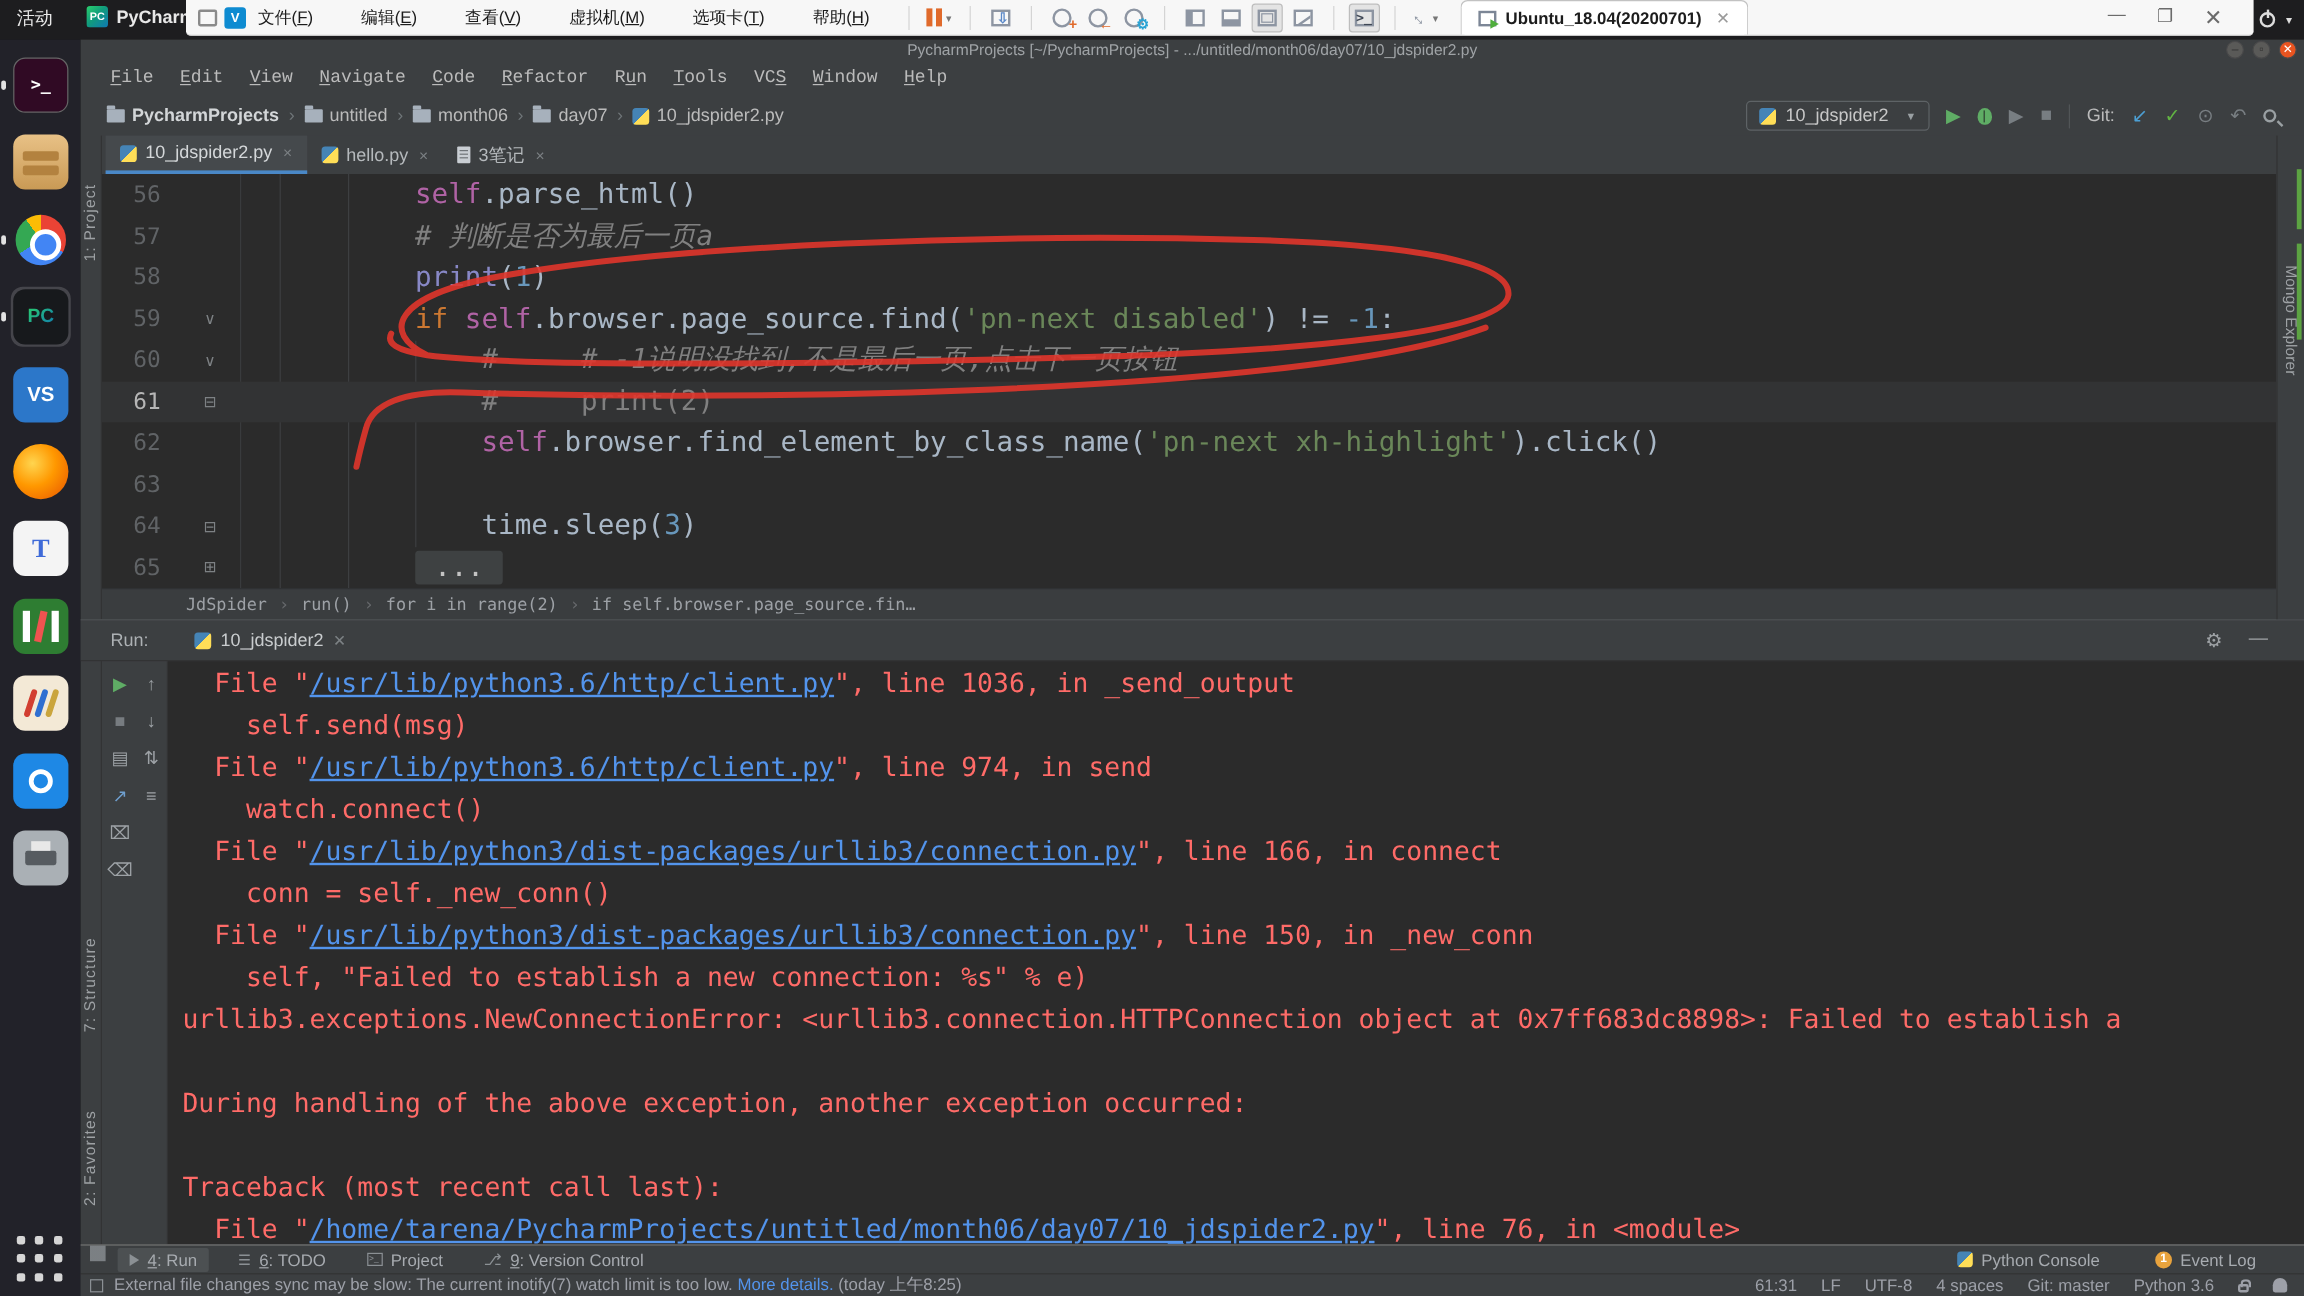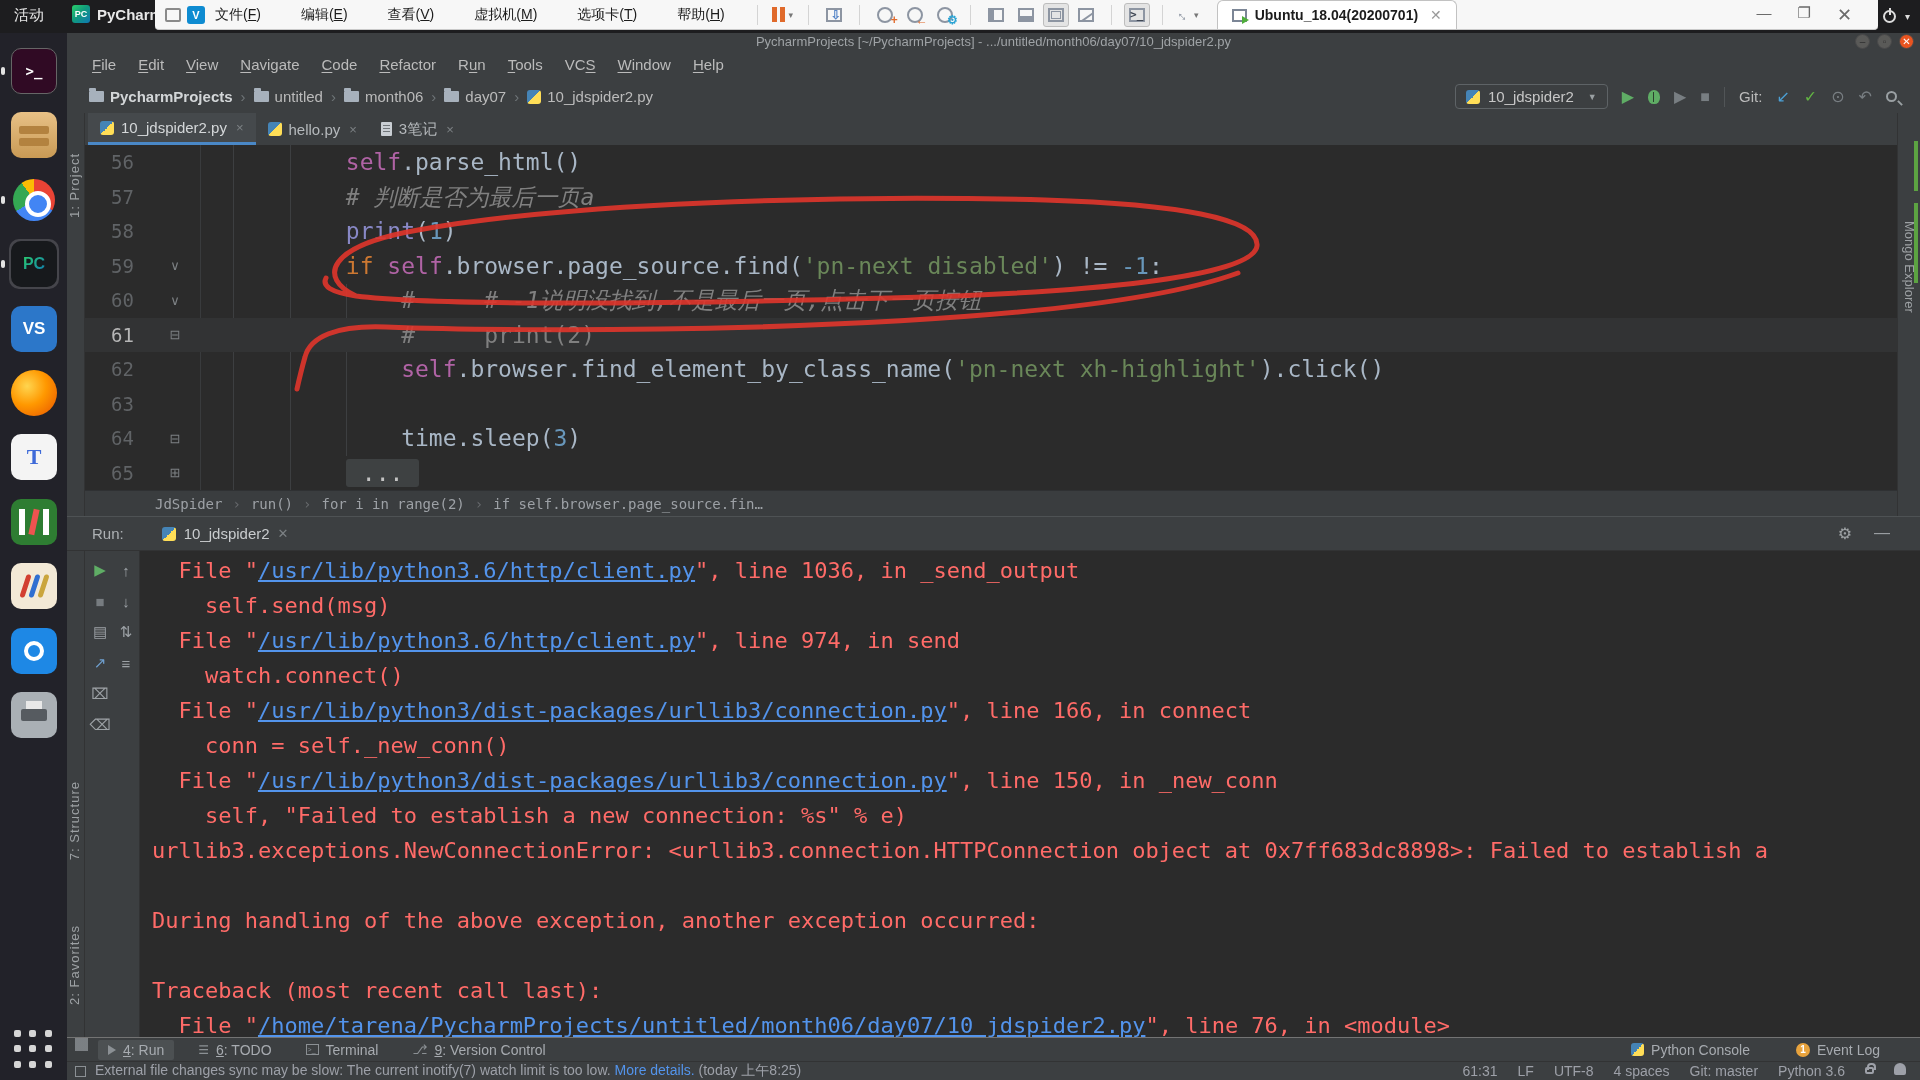--- a/index.html
+++ b/index.html
@@ -57,21 +57,21 @@
   #vm-winbtns { margin-left:auto; display:flex; gap:26px; padding-right:26px; color:#6b6b6b; font-size:15px; }
 
   
   #pycharm { position:absolute; left:67px; top:33px; width:1853px; height:1047px; background:#3c3f41; color:#bbbbbb; }
   #titlebar { position:absolute; left:0; top:0; width:100%; height:16px; }
   #wtitle { position:absolute; left:0; right:0; top:1px; text-align:center; font-size:13px; color:#9fa3a6; white-space:nowrap; }
   #ubtns { position:absolute; right:6px; top:1px; display:flex; gap:7px; }
   .ubtn { width:15px; height:15px; border-radius:50%; background:#5a5a58; border:1px solid #49494a; color:#2e2e2e; font-size:10px; line-height:13px; text-align:center; }
   .ubtn.close { background:#e95420; color:#fff; }
 
-  #menubar { position:absolute; left:0; top:16px; width:100%; height:31px; display:flex; align-items:center; padding-left:14px; font-size:15px; }
+  #menubar { position:absolute; left:0; top:16px; width:100%; height:31px; display:flex; align-items:center; padding-left:14px; font-size:15px;font-family:Liberation Mono, monospace; }
   #menubar span { padding:4px 11px; }
   #menubar u { text-underline-offset:2px; }
 
   #navbar { position:absolute; left:0; top:47px; width:100%; height:33px; display:flex; align-items:center; padding-left:22px; font-size:15px; }
   .crumb { display:flex; align-items:center; gap:6px; }
   .crumb-sep { color:#6f7578; margin:0 8px; }
   .fold-ico { width:15px; height:11px; background:#a7b1bc; border-radius:1px; position:relative; display:inline-block; }
   .fold-ico:before { content:""; position:absolute; left:0; top:-3px; width:7px; height:3px; background:#a7b1bc; border-radius:1px 1px 0 0; }
   .pyicon { width:14px; height:14px; border-radius:3px; display:inline-block;
             background:linear-gradient(135deg,#4584b6 50%,#ffde57 50%); }
@@ -148,21 +148,21 @@
   .tw-term { width:13px; height:11px; border:1px solid #8b9094; font-size:7px; line-height:9px; padding-left:1px; color:#8b9094; }
   .tw-branch { font-size:13px; color:#8b9094; }
   #tw-right { margin-left:auto; display:flex; gap:26px; padding-right:30px; }
   .pymini { width:13px; height:13px; border-radius:3px; background:linear-gradient(135deg,#4584b6 50%,#ffde57 50%); }
   .evt { width:14px; height:14px; border-radius:50%; background:#e8a33d; color:#fff; font-size:10px; font-weight:bold; text-align:center; line-height:14px; }
 
   
   #statusbar { position:absolute; left:0; top:1028px; width:100%; height:19px; background:#3c3f41; border-top:1px solid #323334;
                display:flex; align-items:center; font-size:14px; color:#9da0a8; }
   #statusbar .sicon { width:11px; height:11px; border:1px solid #8b9094; margin:0 9px 0 8px; }
-  #status-right { margin-left:auto; display:flex; gap:20px; padding-right:14px; }
+  #status-right { margin-left:auto; display:flex; gap:20px; padding-right:14px; align-items:center; }
   .lockico { width:9px; height:7px; border:2px solid #9da0a8; border-radius:2px; position:relative; margin-top:4px; }
   .lockico:before { content:""; position:absolute; left:0px; top:-6px; width:5px; height:5px; border:2px solid #9da0a8; border-bottom:none; border-radius:4px 4px 0 0; }
   .hector { width:12px; height:12px; border-radius:50% 50% 2px 2px; background:#9da0a8; }
 
   
   #dock { position:absolute; left:0; top:33px; width:67px; height:1047px; background:rgba(34,34,42,.93); z-index:100; }
   .dock-item { position:absolute; left:9px; width:50px; height:50px; border-radius:10px; display:flex; align-items:center; justify-content:center; }
   .dock-item.activebg { background:rgba(255,255,255,.16); }
   .dock-dot { position:absolute; left:-8px; top:21px; width:4px; height:8px; background:#e2e2e2; border-radius:2px; }
   .tile { width:46px; height:46px; border-radius:10px; display:flex; align-items:center; justify-content:center; position:relative; overflow:hidden; }
@@ -510,21 +510,21 @@
           <span class="twb active">
             <span class="tw-play"></span>
             <span><u>4</u>: Run</span>
           </span>
           <span class="twb">
             <span class="tw-list">☰</span>
             <span><u>6</u>: TODO</span>
           </span>
           <span class="twb">
             <span class="tw-term">&gt;_</span>
-            <span>Terminal</span>
+            <span>Project</span>
           </span>
           <span class="twb">
             <span class="tw-branch">⎇</span>
             <span><u>9</u>: Version Control</span>
           </span>
         </span>
       <span id="tw-right">
           <span class="twb" style="margin-right: 0px;">
             <span class="pymini"></span>
             <span>Python Console</span>

